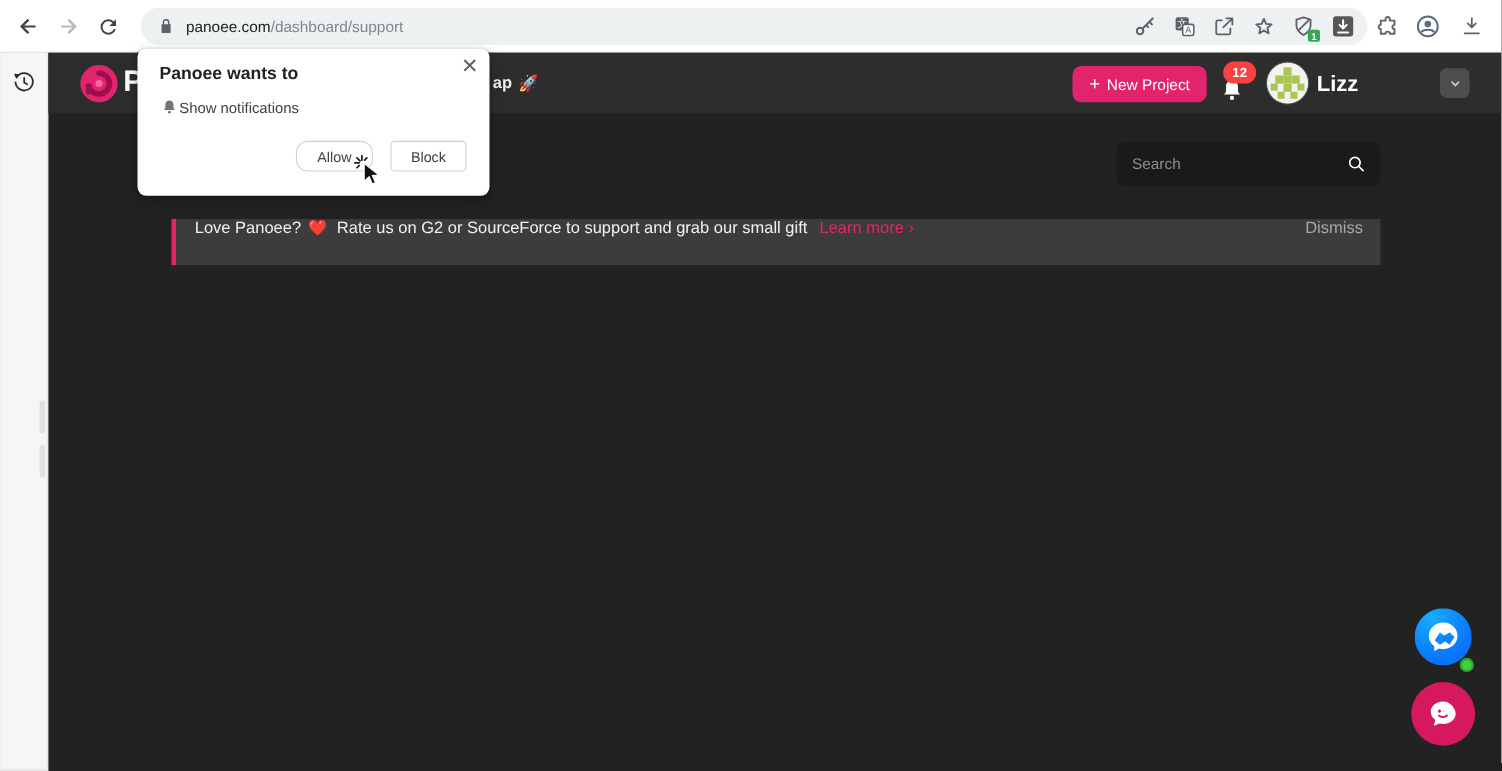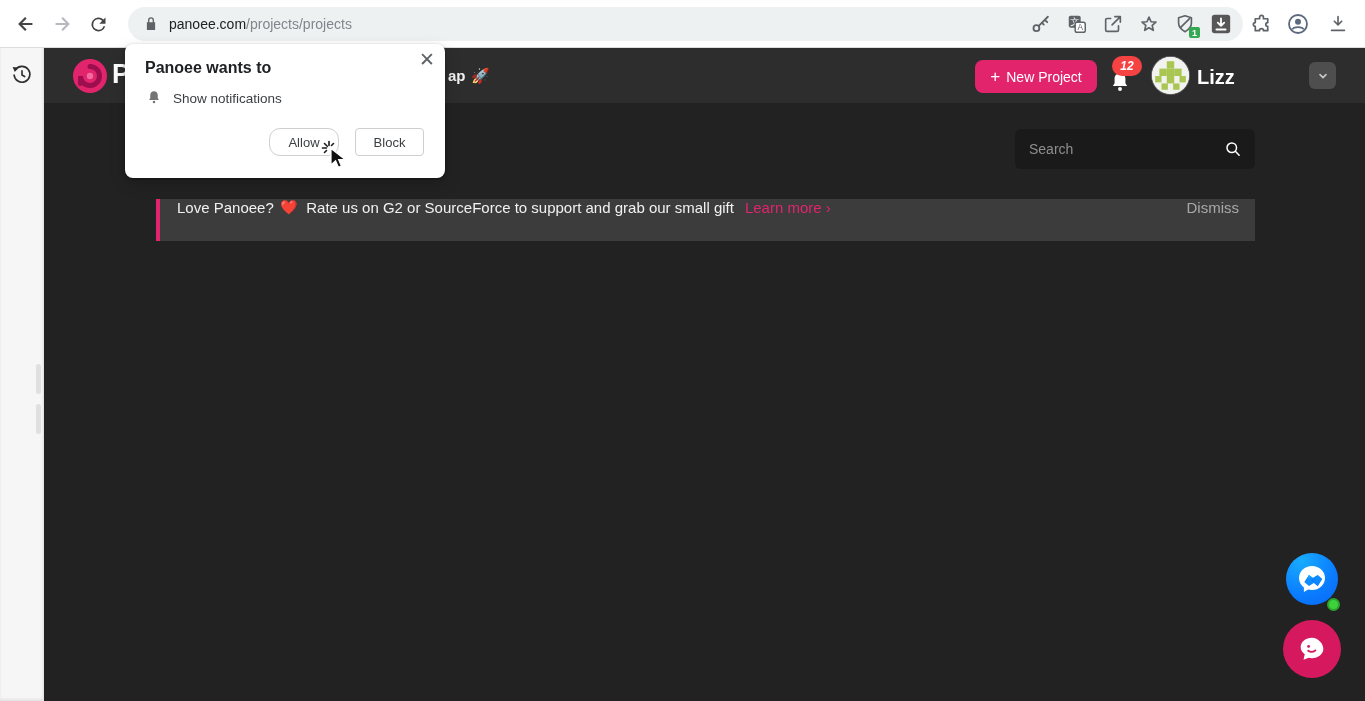--- a/index.html
+++ b/index.html
@@ -25,21 +25,21 @@
 
   
   .app { position:absolute; left:44px; top:48px; width:1321px; height:653px; background:#222222; }
   .app-header { position:absolute; left:0; top:0; width:100%; height:55px; background:#2d2d2d; }
   .logo-mark { position:absolute; left:28px; top:10px; width:36px; height:36px; cursor:pointer; }
   .logo-letter { position:absolute; left:68px; top:11px; color:#fff; font-size:27px; font-weight:bold; cursor:pointer; }
   .nav-item { position:absolute; top:0; height:55px; display:flex; align-items:center; gap:6px; color:#f0f0f0; font-size:15px; font-weight:600; cursor:pointer; }
   .btn-new-project { position:absolute; left:931px; top:12px; width:122px; height:33px; background:#e2246d; color:#fff; border:none; border-radius:8px; font-family:"Liberation Sans",sans-serif; font-size:14px; display:flex; align-items:center; justify-content:center; gap:6px; cursor:pointer; }
   .btn-new-project .plus { font-size:17px; font-weight:400; }
   .bell-wrap { position:absolute; left:1063px; top:22px; width:26px; height:26px; cursor:pointer; }
-  .notif-badge { position:absolute; left:1068px; top:8px; min-width:30px; height:20px; background:#f54242; color:#fff; font-size:12px; font-weight:bold; border-radius:10px; display:flex; align-items:center; justify-content:center; padding:0 8px; cursor:pointer;font-style:italic; }
+  .notif-badge { position:absolute; left:1068px; top:8px; min-width:30px; height:20px; background:#f54242; color:#fff; font-size:12px; font-weight:bold; border-radius:10px; display:flex; align-items:center; justify-content:center; padding:0 8px; cursor:pointer; }
   .avatar { position:absolute; left:1108px; top:9px; width:37px; height:37px; border-radius:50%; background:#fff; overflow:hidden; cursor:pointer; box-shadow:0 0 0 1px rgba(255,255,255,.25); }
   .username { position:absolute; left:1153px; top:18px; color:#fff; font-size:20px; font-weight:600; cursor:pointer; }
   .btn-chevron { position:absolute; left:1265px; top:14px; width:27px; height:27px; background:#4e4e4e; border:none; border-radius:6px; display:flex; align-items:center; justify-content:center; cursor:pointer; }
 
   
   .search-box { position:absolute; left:971px; top:81px; width:240px; height:40px; background:#1a1a1a; border-radius:6px; display:flex; align-items:center; }
   .search-box input { flex:1; background:transparent; border:none; outline:none; color:#ddd; font-size:14px; padding:0 8px 0 14px; font-family:"Liberation Sans",sans-serif; }
   .search-box input::placeholder { color:#8e8e8e; }
   .search-box .mag { margin-right:12px; width:20px; height:20px; cursor:pointer; }
 
@@ -52,21 +52,21 @@
   .banner .dismiss { margin-left:auto; margin-right:16px; color:#a8a8a8; cursor:pointer; }
 
   
   .messenger-btn { position:absolute; left:1242px; top:505px; width:52px; height:52px; border-radius:50%; cursor:pointer; }
   .messenger-dot { position:absolute; left:1283px; top:550px; width:13px; height:13px; border-radius:50%; background:#3dd13d; border:2px solid #2ba52b; }
   .chat-btn { position:absolute; left:1239px; top:572px; width:58px; height:58px; border-radius:50%; background:#d6185e; display:flex; align-items:center; justify-content:center; cursor:pointer; }
 
   
   .perm-popup { position:absolute; left:125px; top:44px; width:320px; height:134px; background:#fff; border-radius:8px; box-shadow:0 1px 3px rgba(0,0,0,.35), 0 6px 16px rgba(0,0,0,.18); z-index:50; }
   .perm-title { position:absolute; left:20px; top:15px; font-size:16px; font-weight:600; color:#202124; }
-  .perm-row { position:absolute; left:20px; top:45px; display:flex; align-items:center; gap:10px; }
+  .perm-row { position:absolute; left:20px; top:45px; display:flex; align-items:center; }
   .perm-row .txt { font-size:13.5px; color:#3c4043; }
   .perm-close { position:absolute; right:10px; top:4px; font-size:19px; color:#5f6368; background:none; border:none; cursor:pointer; font-family:"Liberation Sans",sans-serif; }
   .perm-btn { position:absolute; top:84px; height:28px; background:#fff; border:1px solid #cfcfcf; border-radius:4px; font-size:13px; color:#3c4043; font-family:"Liberation Sans",sans-serif; cursor:pointer; }
   .perm-allow { left:144px; width:70px;border-radius:11px; }
   .perm-block { left:230px; width:69px; }
 
   .cursor { position:absolute; left:320px; top:139px; width:40px; height:40px; z-index:60; pointer-events:none; }
 </style>
 </head>
 <body>
@@ -88,21 +88,21 @@
       <svg width="21" height="21" viewBox="0 0 24 24">
           <path fill="#454545" d="M17.65 6.35A8 8 0 1 0 19.73 14h-2.08A6 6 0 1 1 12 6c1.66 0 3.14.69 4.22 1.78L13 11h7V4z"></path>
         </svg>
     </div>
 
     <div class="omnibox">
       <svg class="lock" viewBox="0 0 24 24">
           <path fill="#5f6368" d="M12 3a4 4 0 0 0-4 4v2.5H6.5V20h11V9.5H16V7a4 4 0 0 0-4-4zm-2.2 6.5V7a2.2 2.2 0 1 1 4.4 0v2.5z"></path>
         </svg>
       <div class="url-text">
-        <span>panoee.com</span><span class="path">/projects/projects</span>
+        <span>panoee.com</span><span class="path">/dashboard/support</span>
       </div>
       <div class="omni-actions">
         <div class="act">
           <svg width="22" height="22" viewBox="0 0 24 24">
               <g fill="none" stroke="#5f6368" stroke-width="2" stroke-linecap="round">
                 <circle cx="7" cy="16.5" r="3.2"></circle>
                 <path d="M9.6 14 19.5 4.1M16.2 7.4l2.6 2.6M13 10.6l2 2"></path>
               </g>
             </svg>
         </div>

